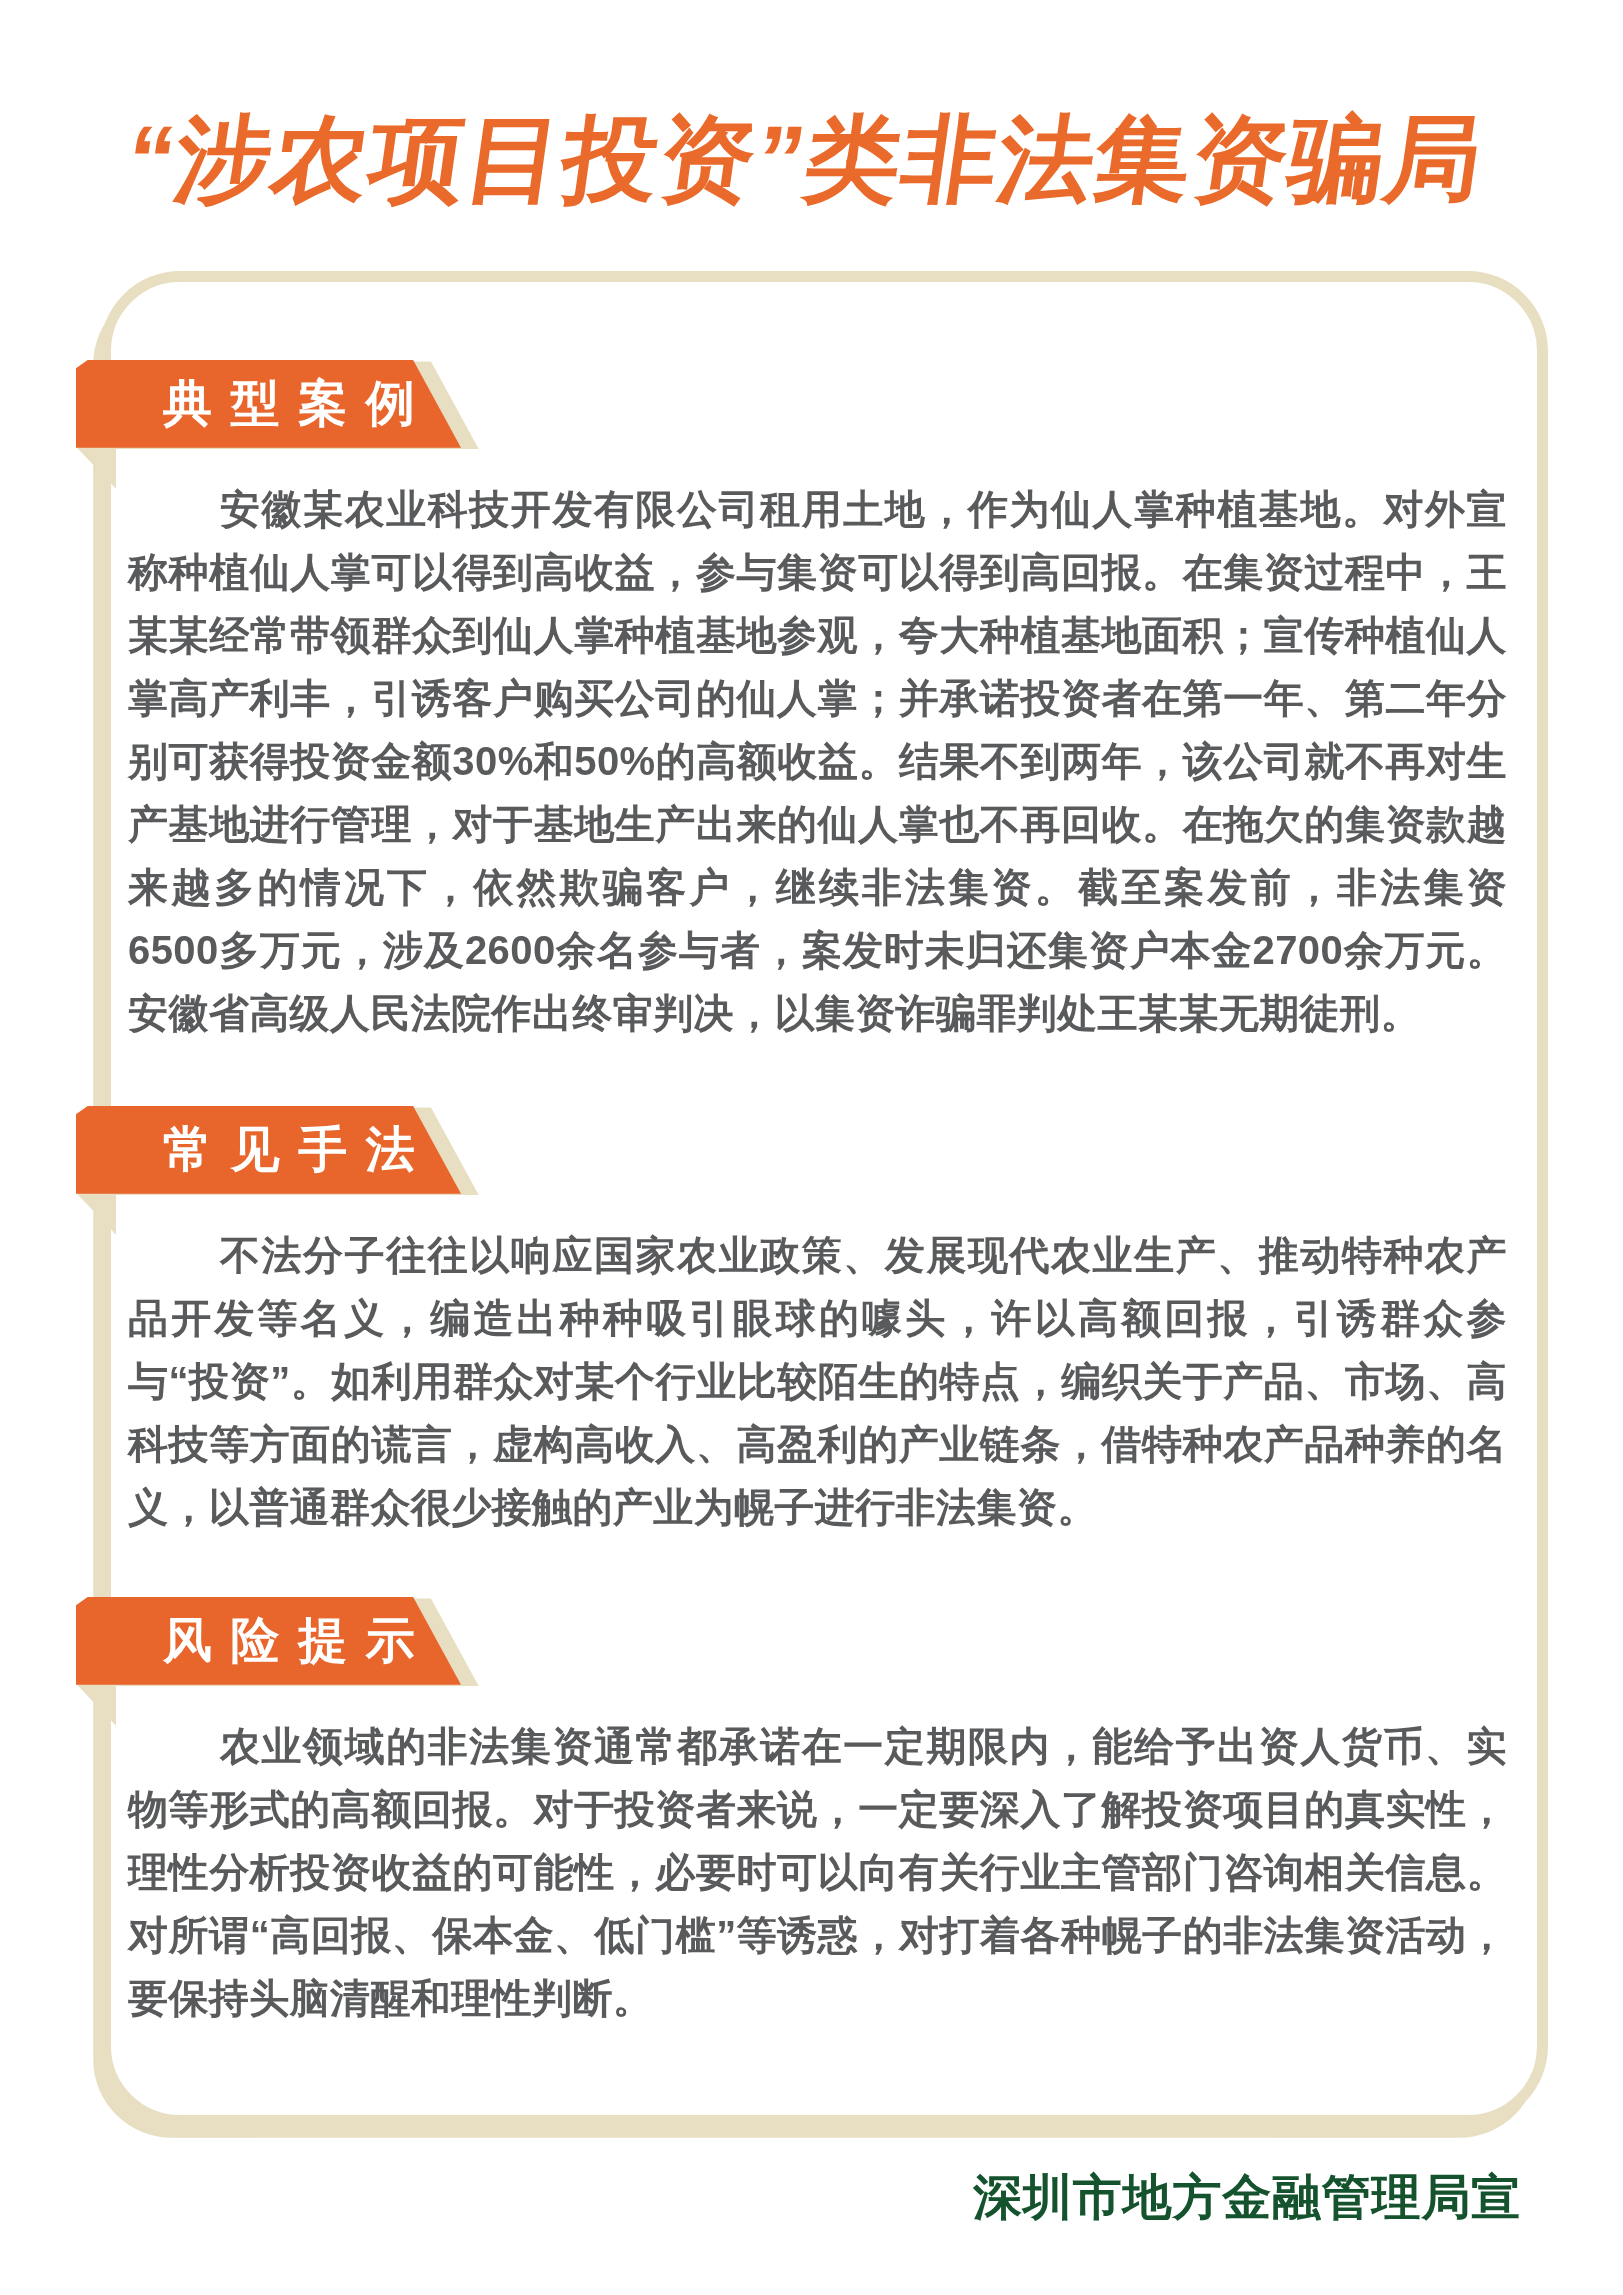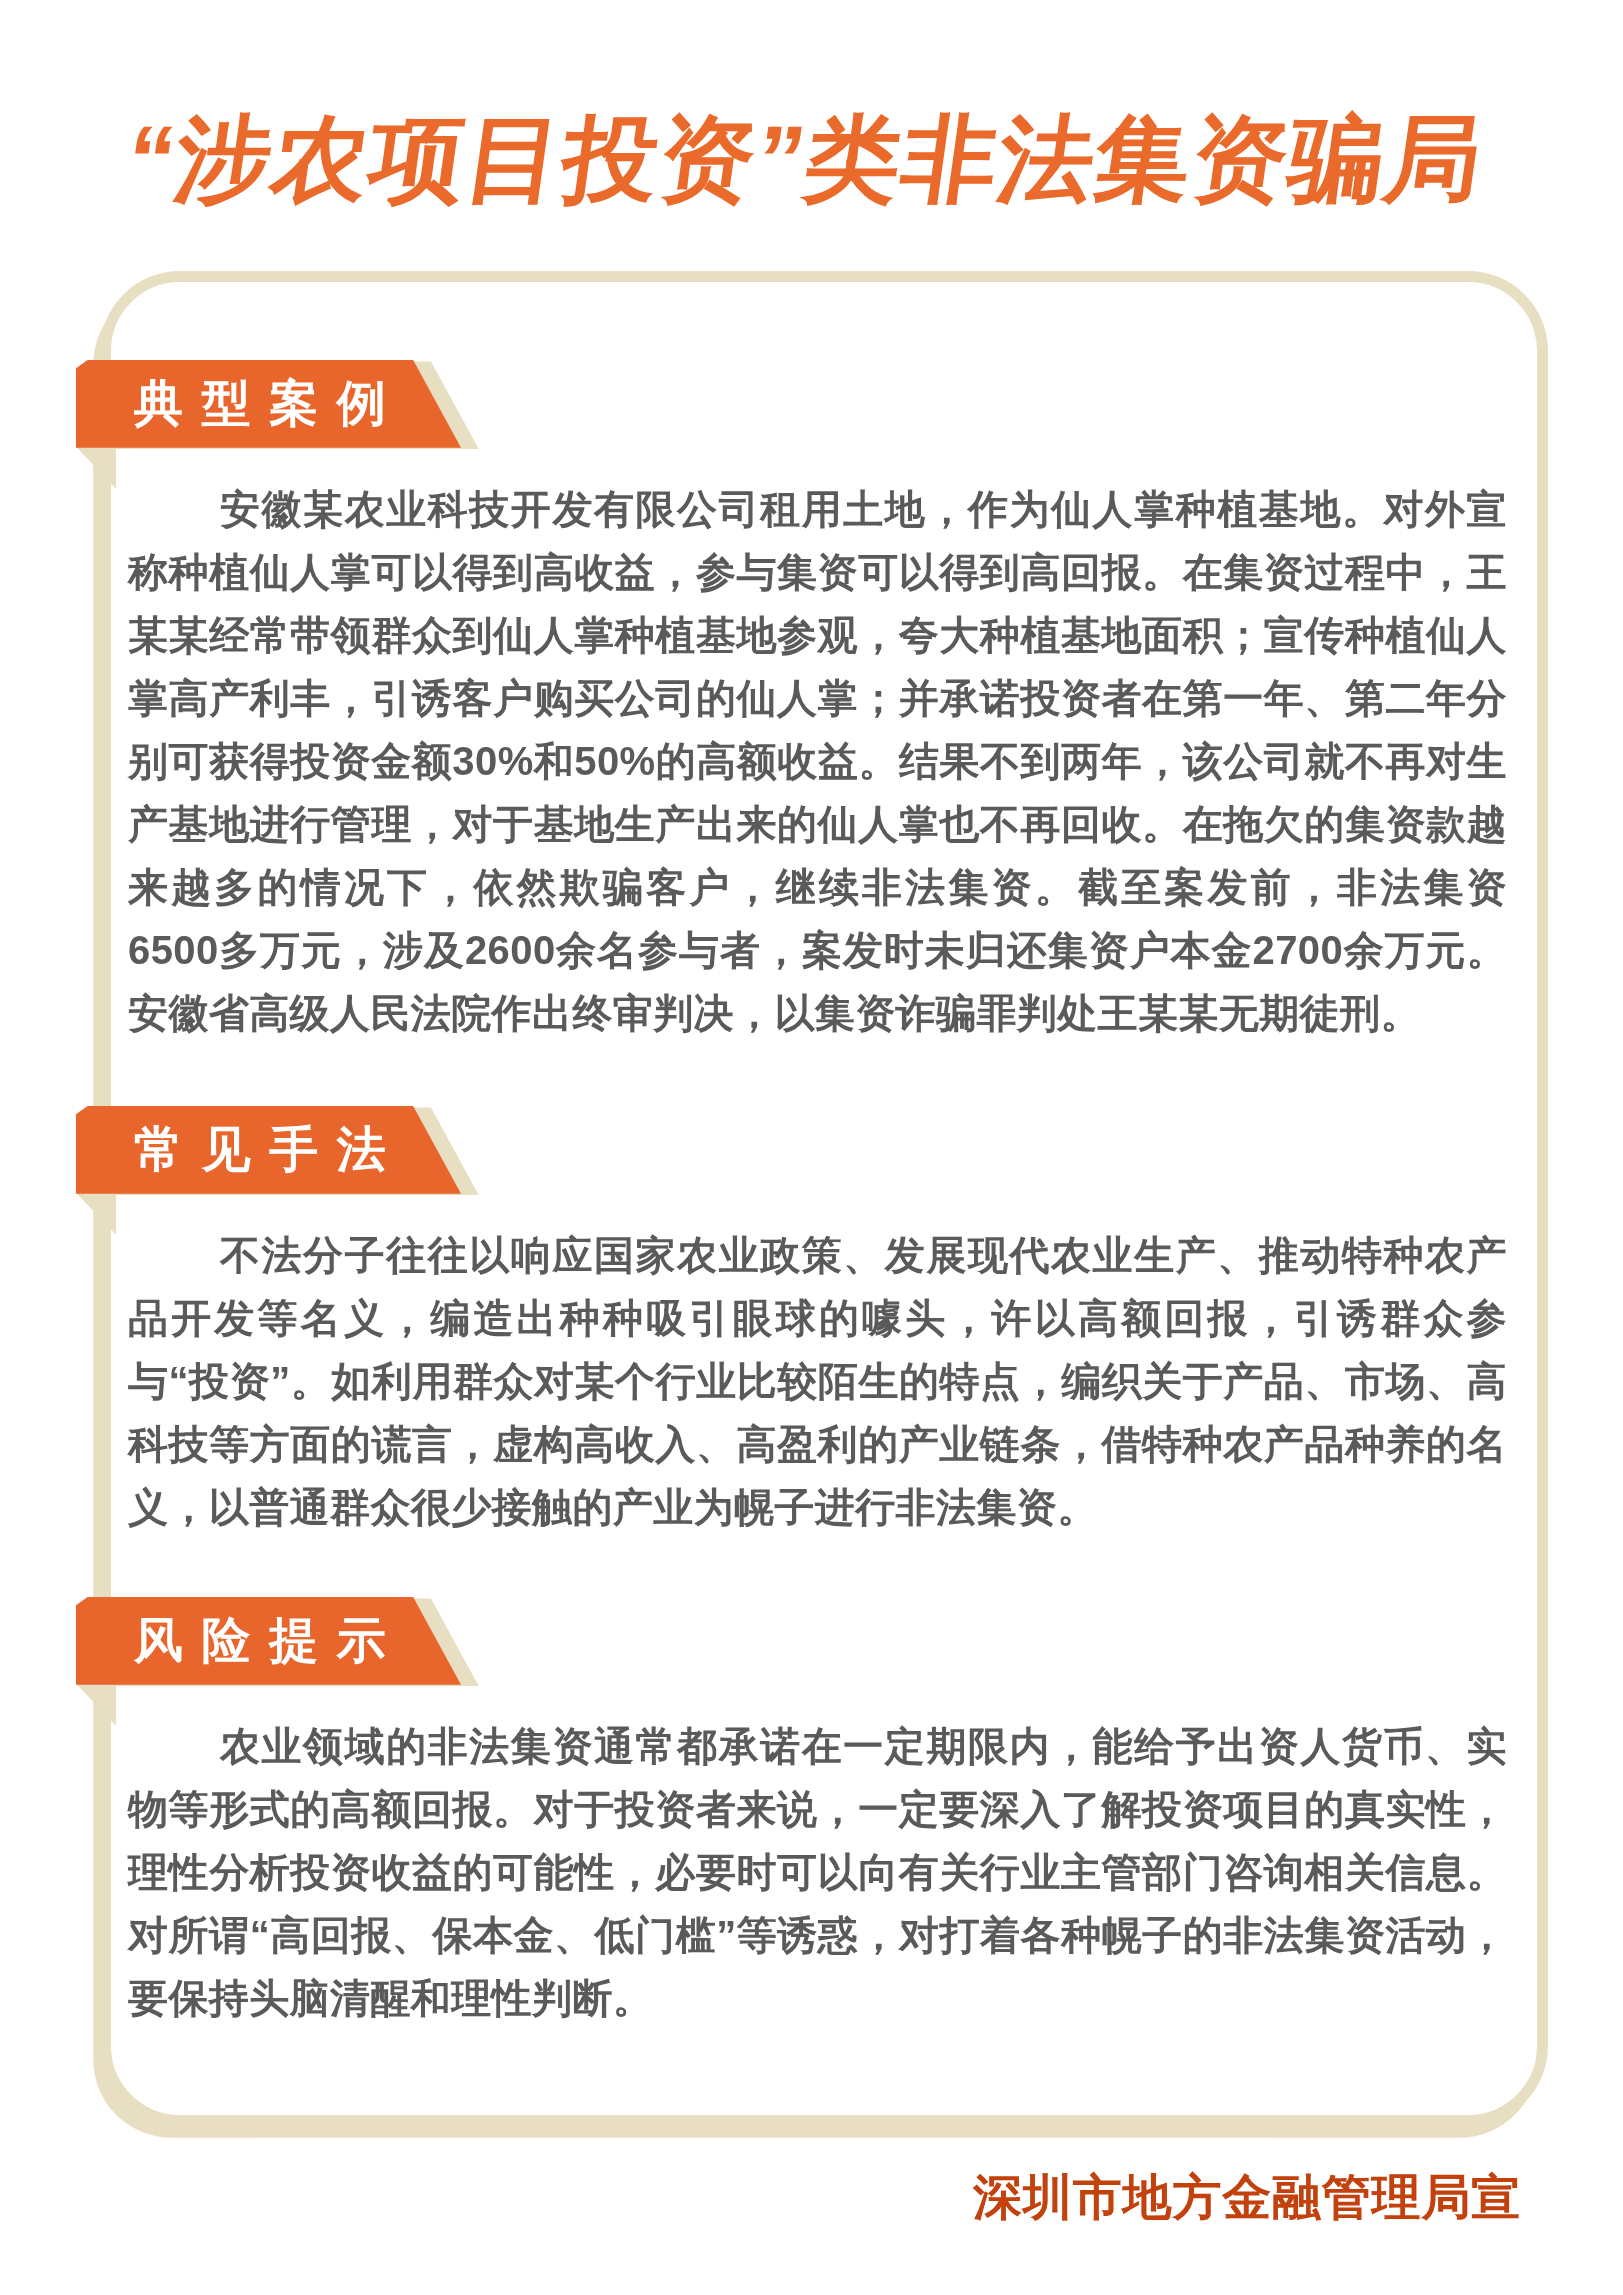--- a/index.html
+++ b/index.html
@@ -77,21 +77,21 @@
     width: 40px;
     height: 42px;
     background: #e8dfc3;
     clip-path: polygon(0 0, 100% 0, 100% 100%);
   }
   .banner-label {
     color: #ffffff;
     font-size: 49px;
     font-weight: 900;
     letter-spacing: 18.6px;
-    padding-left: 58px;
+    padding-left: 87px;
     white-space: nowrap;
   }
   .banner-1 { margin-top: 78px; }
   .banner-2 { margin-top: 61px; }
   .banner-3 { margin-top: 58px; }
   
   .body-text {
     margin: 30px 8px 0 0;
     font-size: 40px;
     line-height: 63px;
@@ -101,21 +101,21 @@
     text-indent: 2.3em;
     letter-spacing: 0.4px;
   }
   
   .footer {
     margin-top: 39px;
     padding-right: 103px;
     text-align: right;
     font-size: 49px;
     font-weight: 900;
-    color: #c2410c;
+    color: #14532d;
     letter-spacing: 0.8px;
     white-space: nowrap;
   }
 </style>
 </head>
 <body>
 
 <div class="page">
 
   <h1 class="title">“涉农项目投资”类非法集资骗局</h1>

